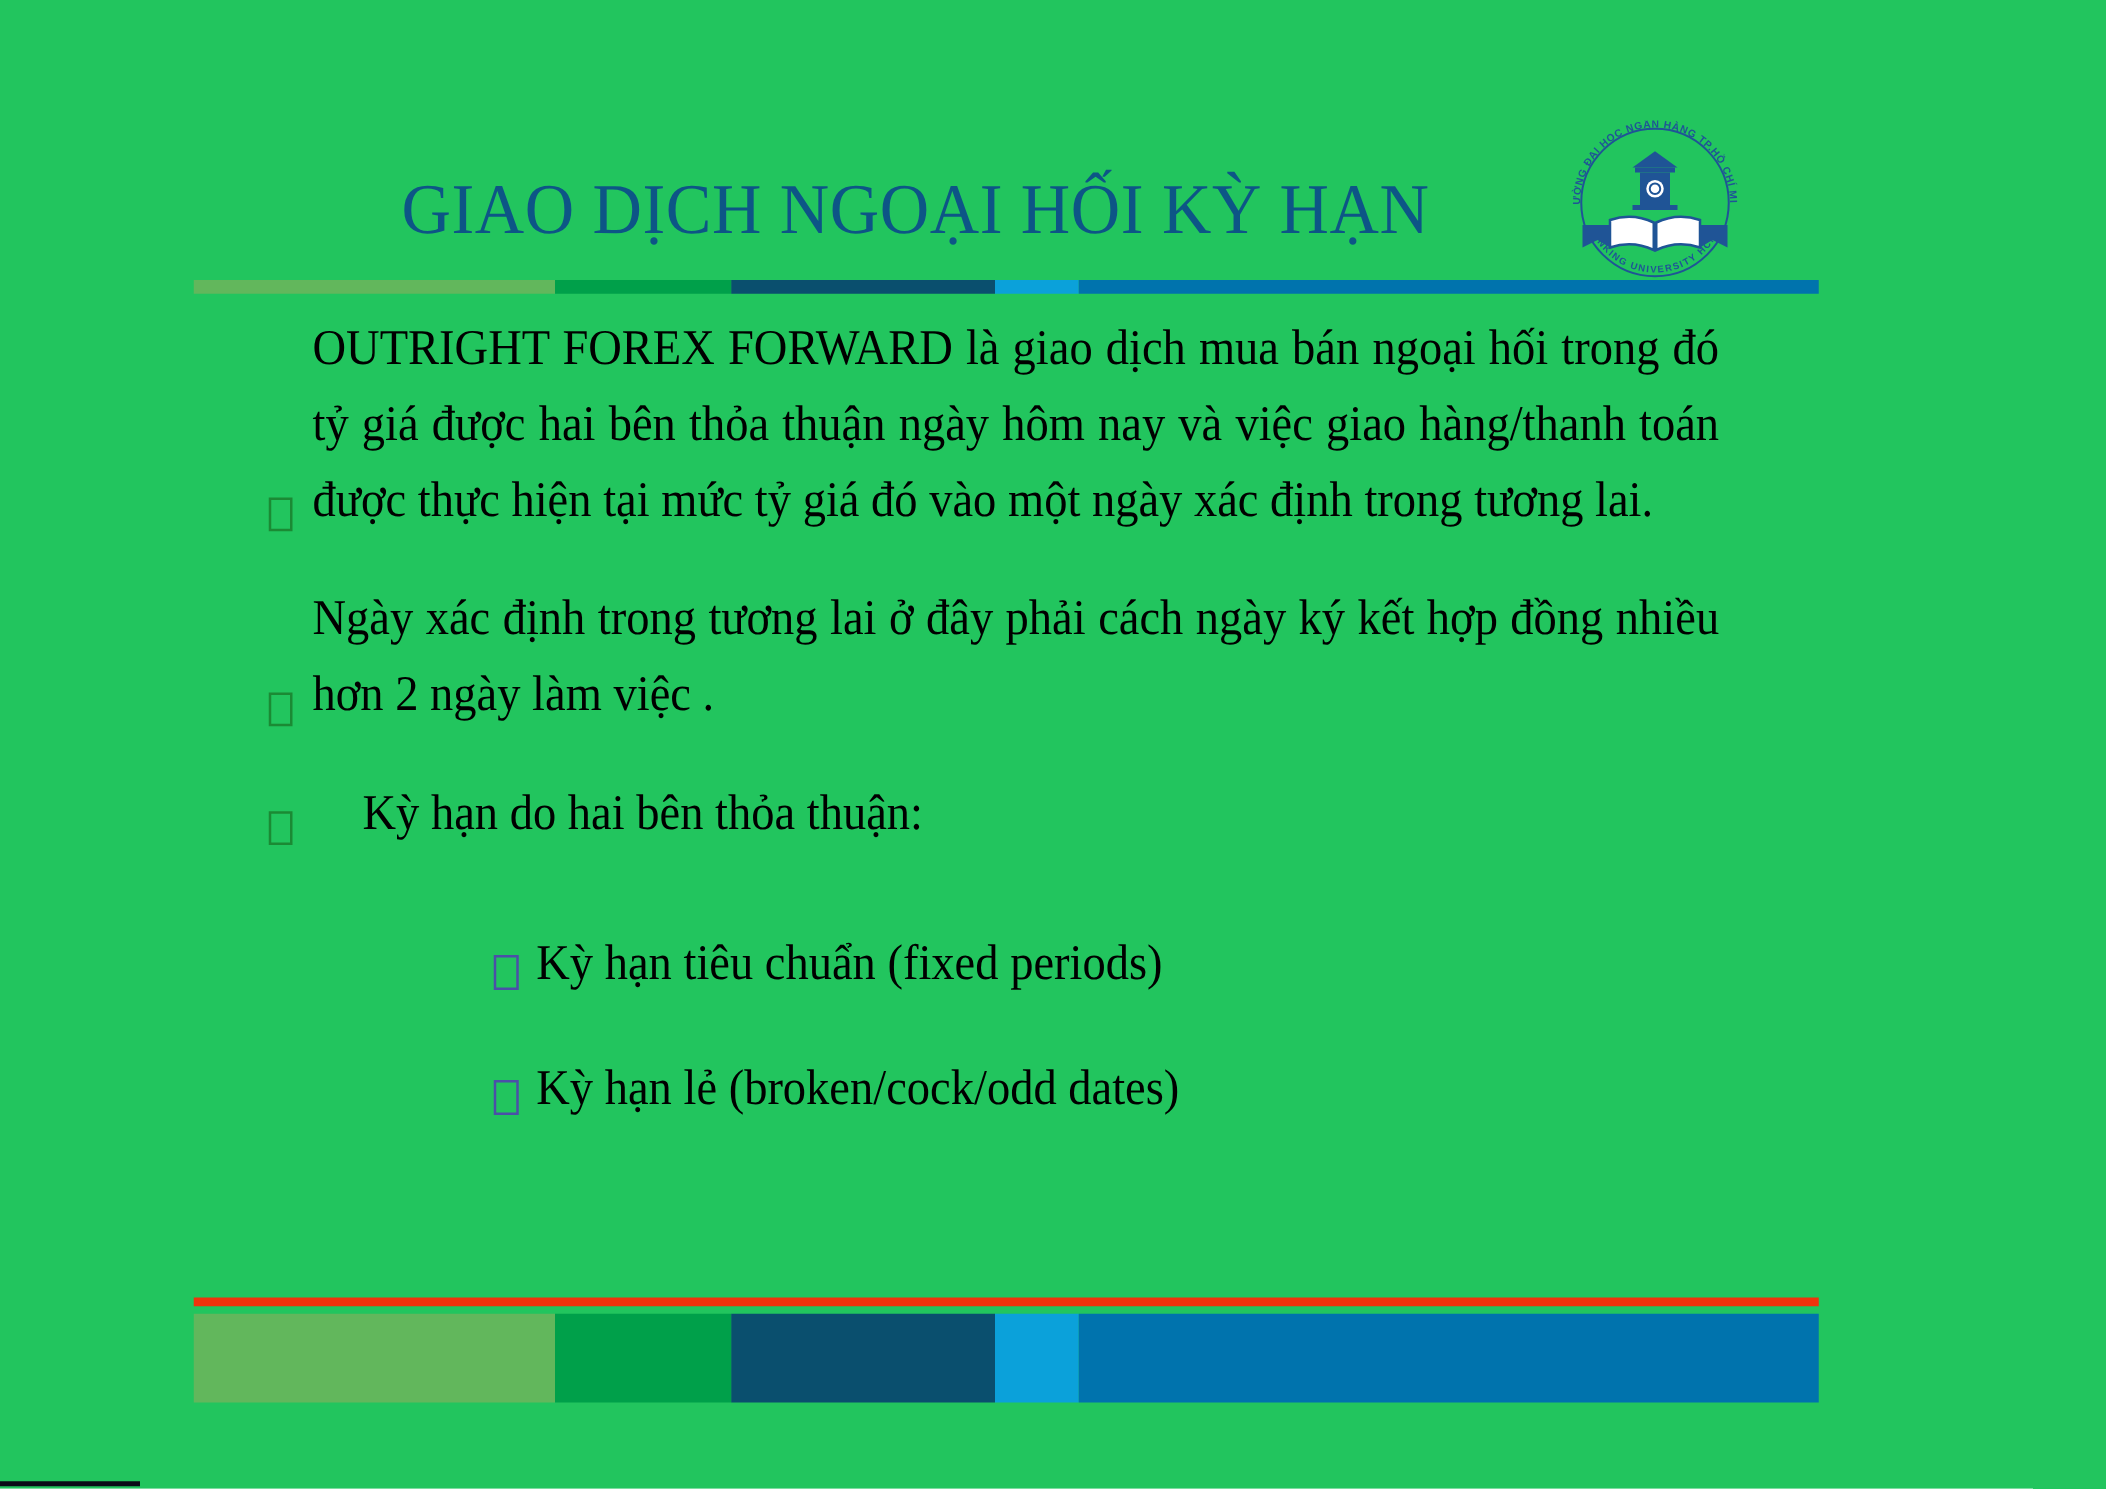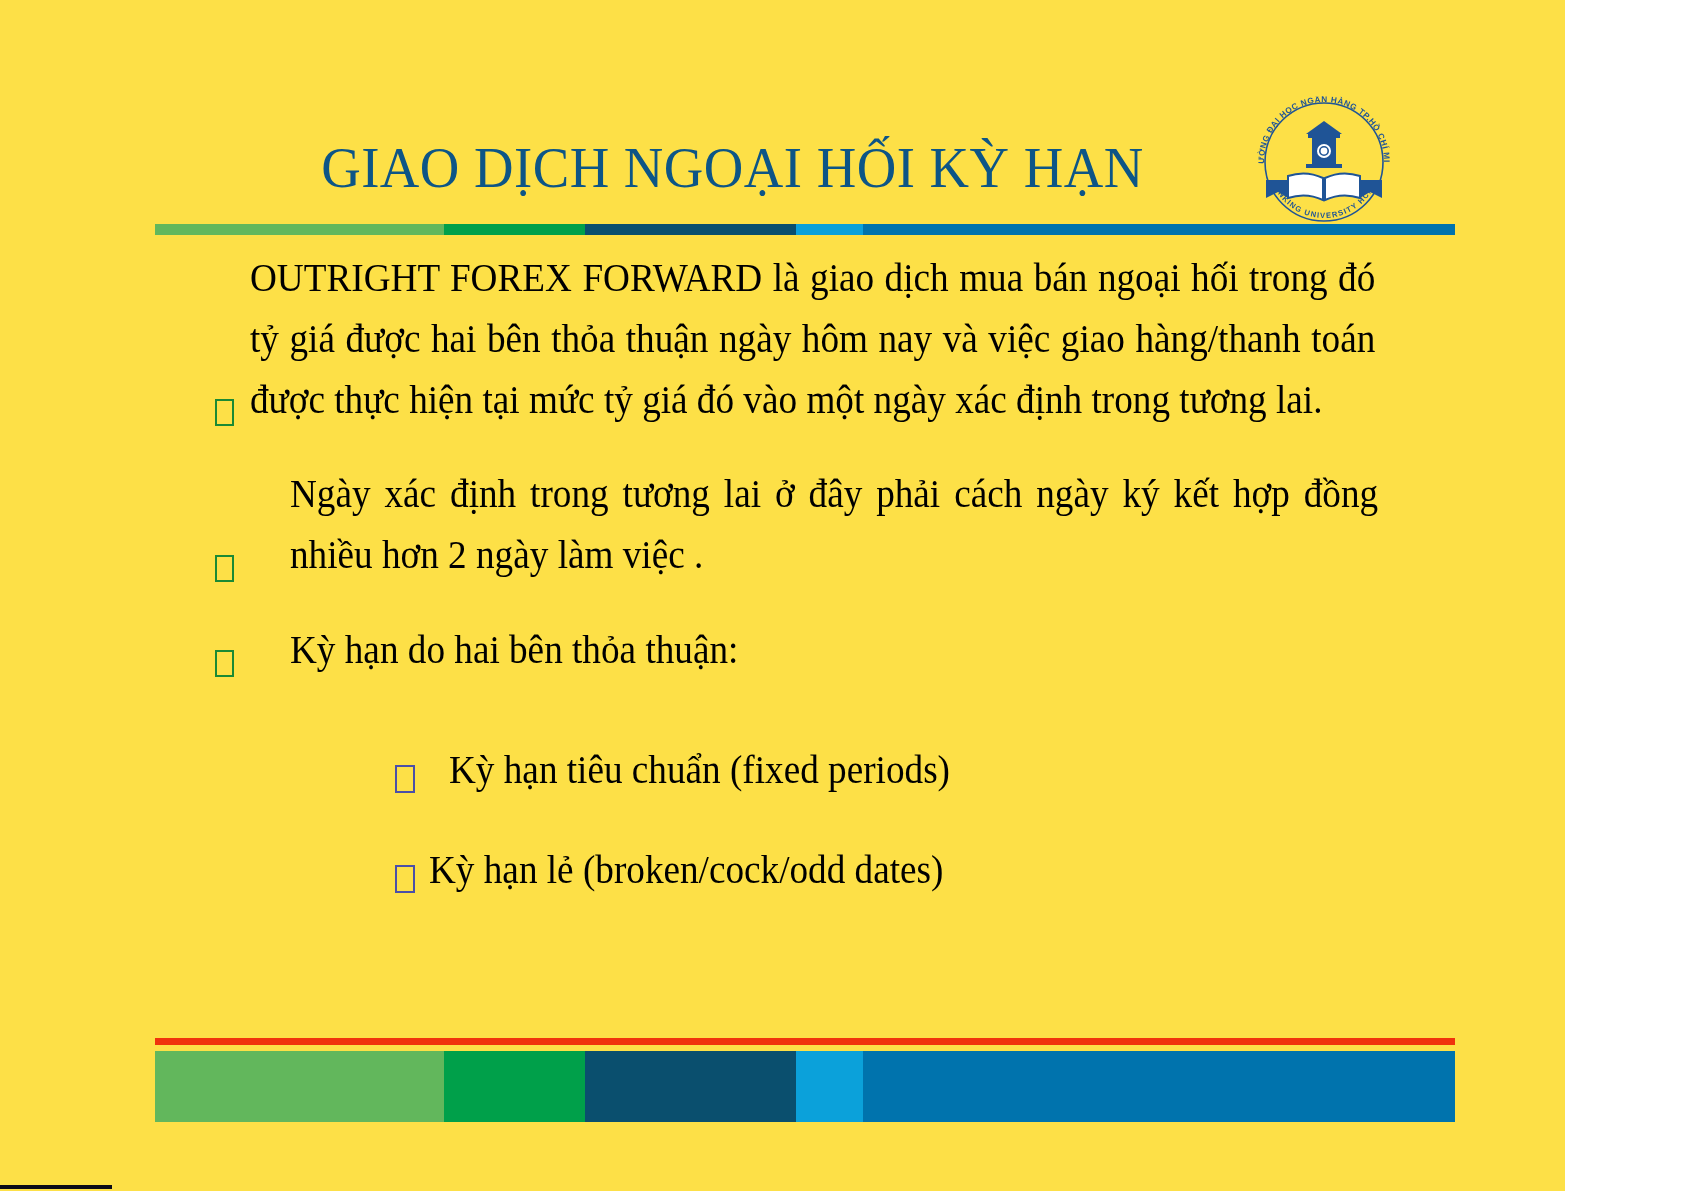--- a/index.html
+++ b/index.html
@@ -12,23 +12,23 @@
     height: 1191px;
     position: relative;
     overflow: hidden;
     font-family: "Liberation Serif", "DejaVu Serif", serif;
   }
 
   
   #slide {
     position: absolute;
     left: 0; top: 0;
-    width: 1565px;
+    width: 1685px;
     height: 1191px;
-    background: #fde047;
+    background: #22c55e;
   }
 
   
   .title-zone {
     position: absolute;
     left: 155px;
     top: 125px;
     width: 1155px;
     height: 85px;
     display: flex;
@@ -140,23 +140,23 @@
     margin-left: 180px;
   }
   .sub .ptext {
     font-size: 40px;
     line-height: 1.35;
     text-align: left;
   }
   .sub .bullet { margin-top: 8px; margin-right: 14px; }
 
   #para-1 { margin-bottom: 34px; }
-  #para-2 { margin-bottom: 34px; gap: 40px; }
+  #para-2 { margin-bottom: 34px; }
   #para-3 { margin-bottom: 62px; gap: 40px; }
-  #sub-1  { margin-bottom: 46px; gap: 20px; }
+  #sub-1  { margin-bottom: 46px; }
 </style>
 </head>
 <body>
 
 <div id="slide">
 
   <div class="title-zone">
     <div class="slide-title">GIAO DỊCH NGOẠI HỐI KỲ HẠN</div>
   </div>
 

